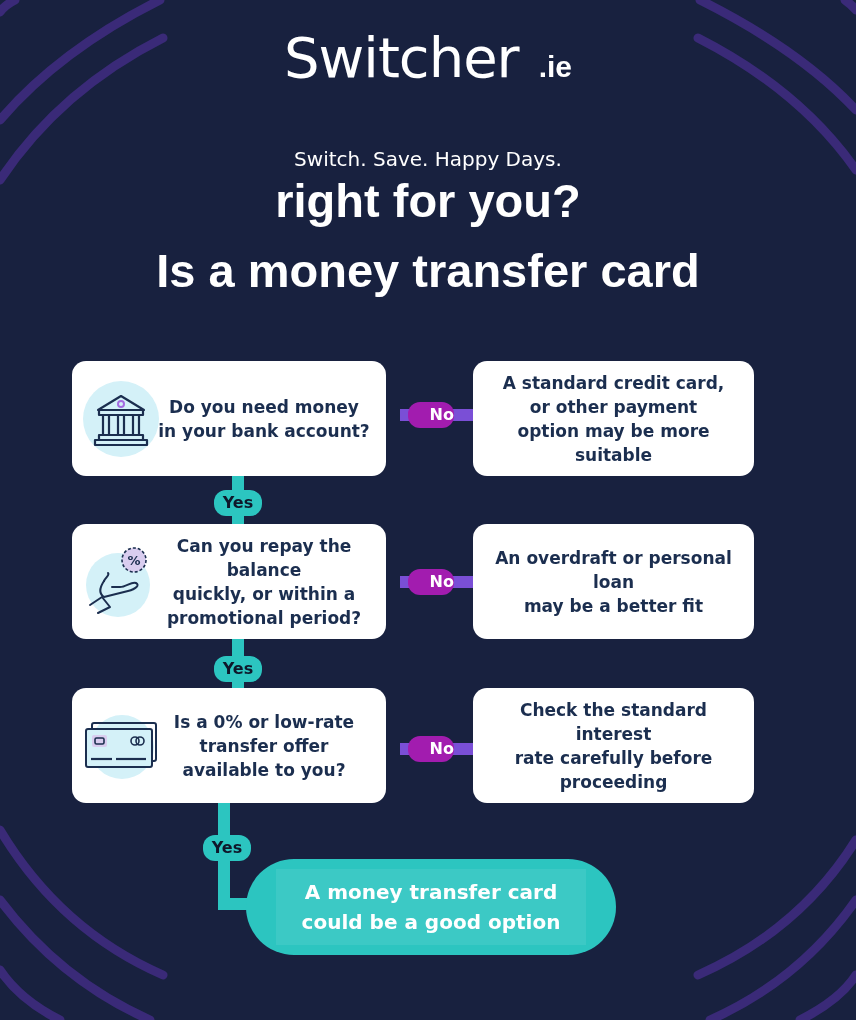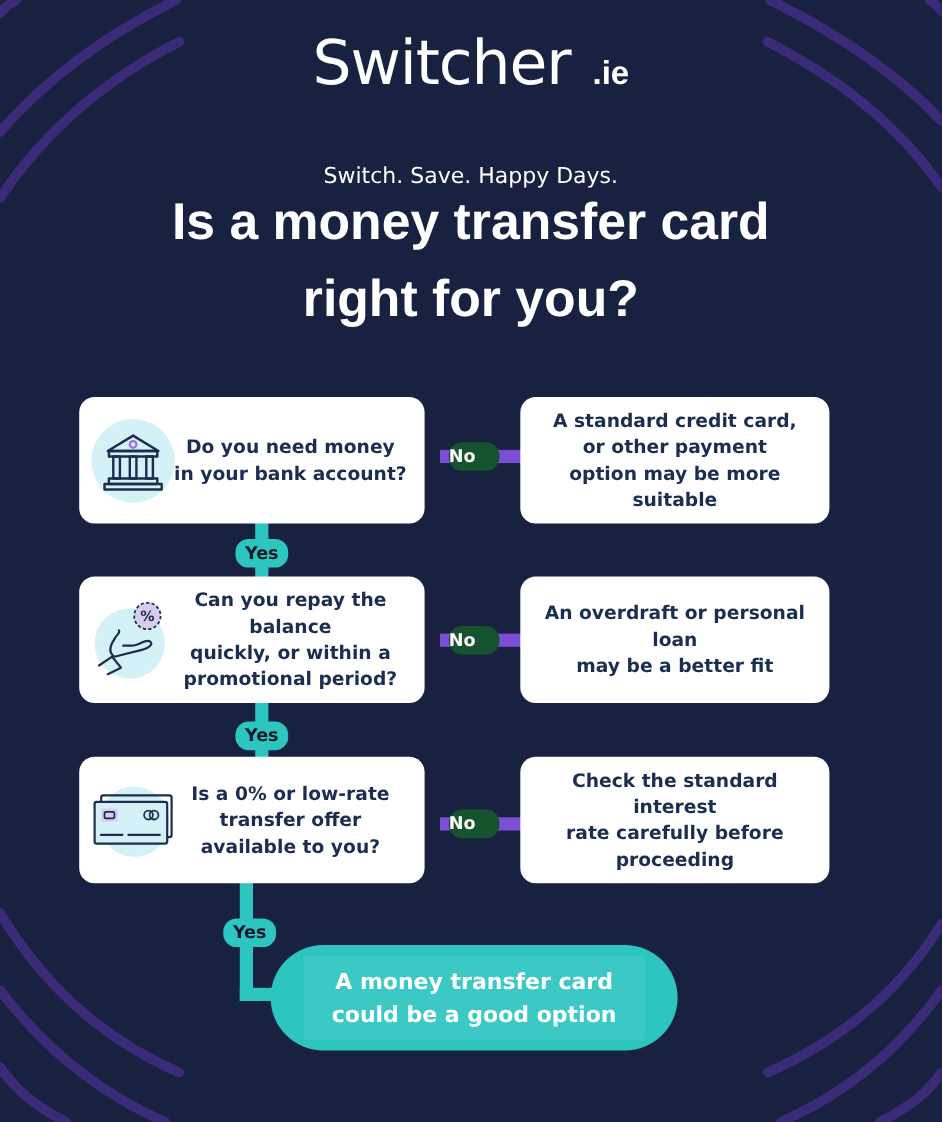--- a/index.html
+++ b/index.html
@@ -47,23 +47,23 @@
 
     .vline { position: absolute; background: #2cc5c0; width: 12px; }
     .hline { position: absolute; background: #7a4fd6; height: 12px; }
 
     .pill-yes {
       position: absolute; background: #2cc5c0; color: #0f172a; font-weight: bold;
       font-size: 16px; border-radius: 12px; width: 48px; height: 26px; line-height: 26px;
       text-align: center; font-family: "DejaVu Sans", sans-serif;
     }
     .pill-no {
-      position: absolute; background: #14532d; color: #ffffff; font-weight: bold;
+      position: absolute; background: #a21caf; color: #ffffff; font-weight: bold;
       font-size: 16px; border-radius: 12px; width: 46px; height: 26px; line-height: 26px;
-      text-align: left; font-family: "DejaVu Sans", sans-serif;
+      text-align: right; font-family: "DejaVu Sans", sans-serif;
     }
 
     .result {
       position: absolute; left: 246px; top: 859px; width: 370px; height: 96px;
       background: #2cc5c0; border-radius: 48px;
       display: flex; align-items: center; justify-content: center;
     }
     .result-inner {
       background: rgba(255,255,255,0.08); padding: 8px 26px;
       color: #ffffff; font-weight: bold; font-size: 20px; line-height: 30px;
@@ -93,22 +93,22 @@
     <path d="M800 1020 Q 840 1000 856 975"></path>
   </g>
 </svg>
 
 <div class="logo">
   <span class="logo-word">Switcher</span><span class="logo-tld">.ie</span>
 </div>
 <div class="tagline">Switch. Save. Happy Days.</div>
 
 <div class="title">
+  <div>right for you?</div>
   <div>Is a money transfer card</div>
-  <div>right for you?</div>
 </div>
 
 <div class="vline" style="left:232px; top:474px; height:52px;"></div>
 <div class="vline" style="left:232px; top:637px; height:52px;"></div>
 <div class="vline" style="left:218px; top:802px; height:108px;"></div>
 <div class="vline" style="left:218px; top:898px; width:40px; height:12px;"></div>
 
 <div class="hline" style="left:400px; top:409px; width:76px;"></div>
 <div class="hline" style="left:400px; top:576px; width:76px;"></div>
 <div class="hline" style="left:400px; top:743px; width:76px;"></div>

